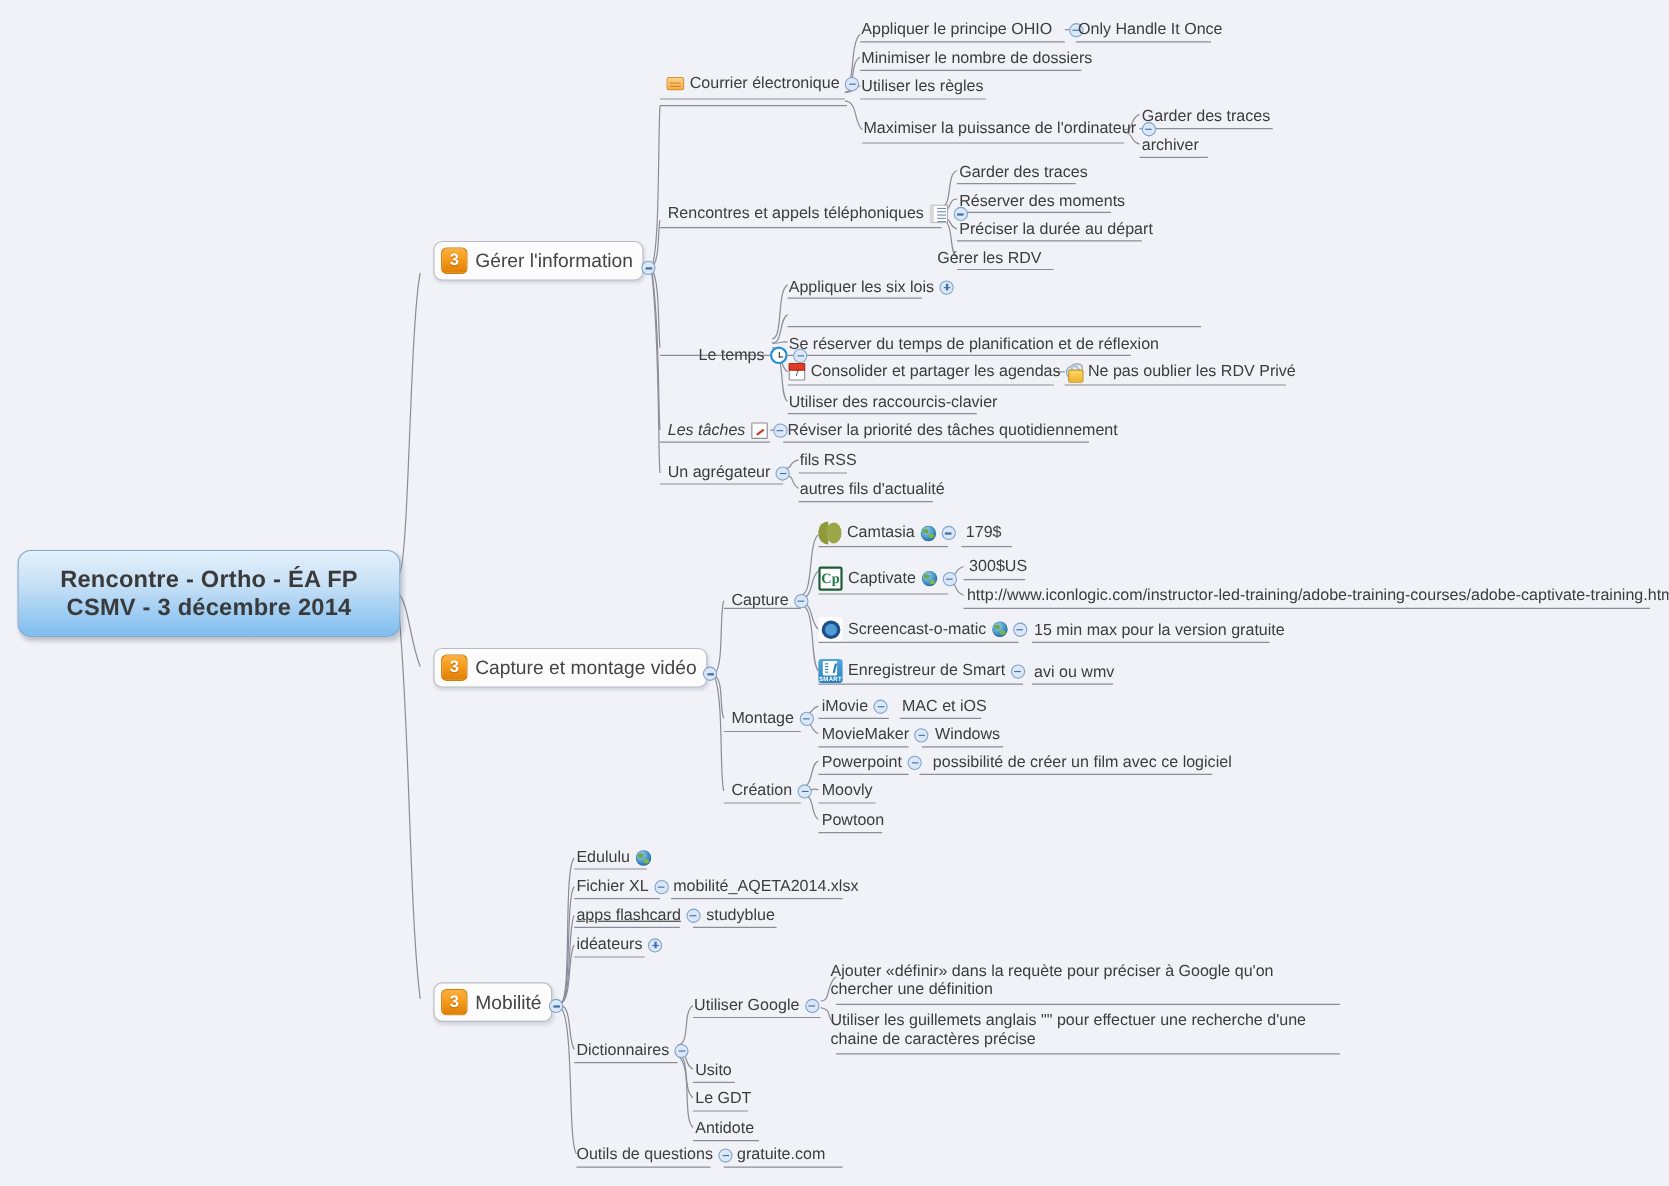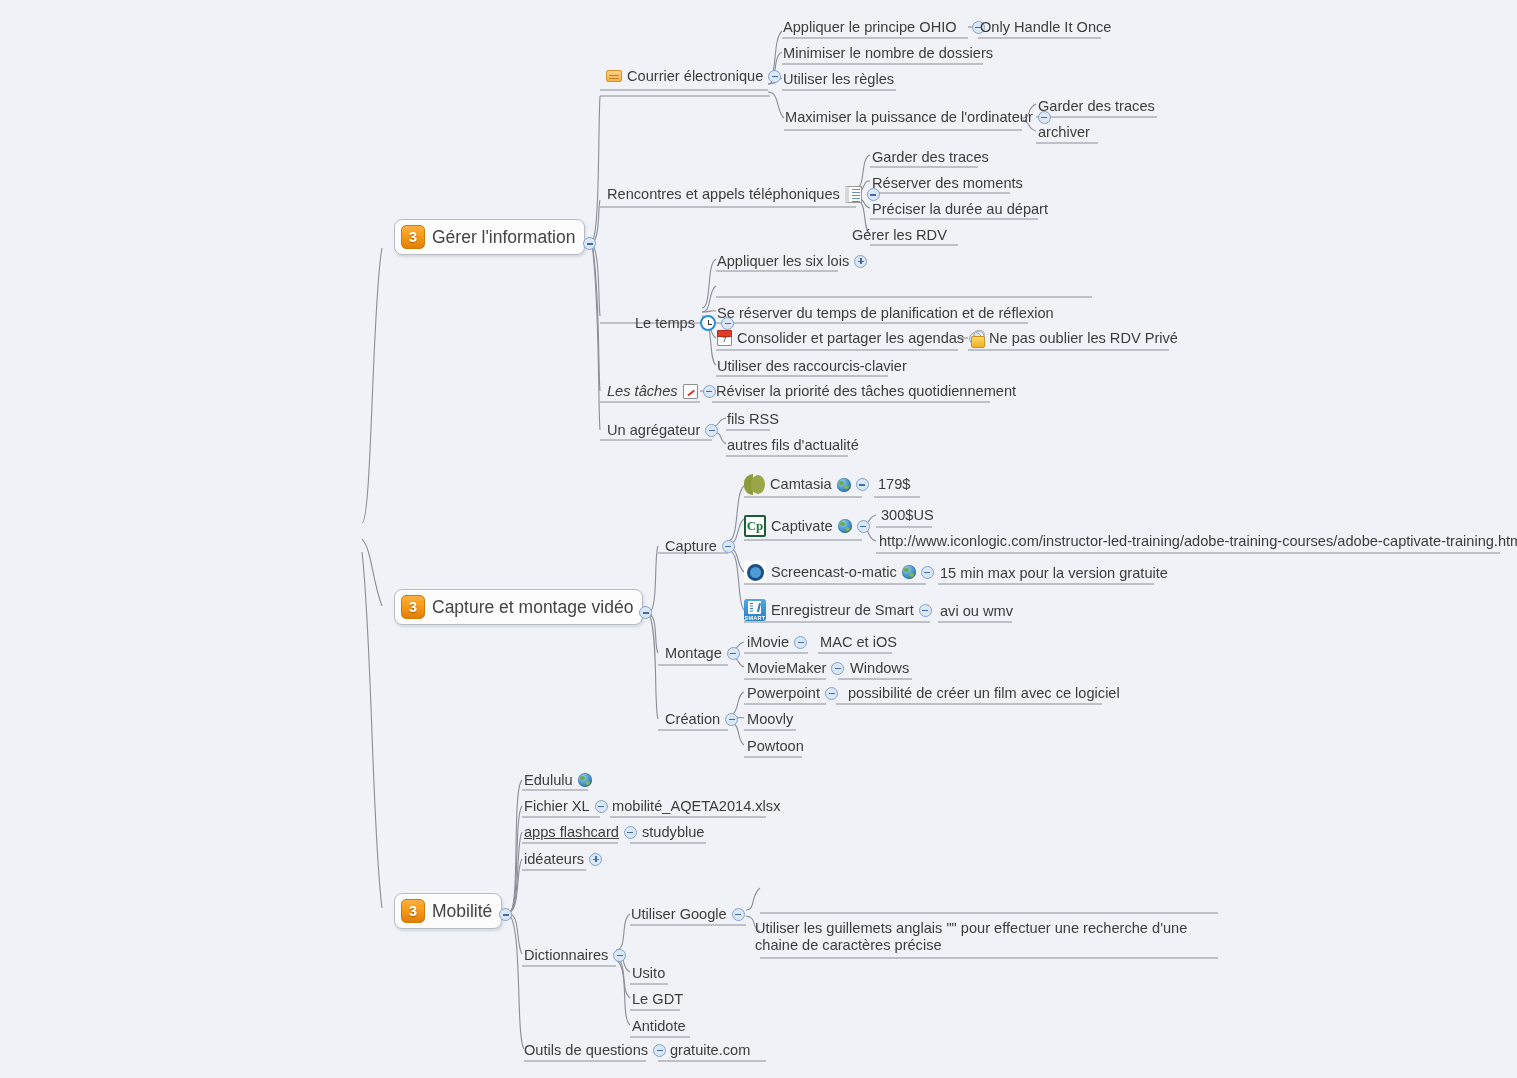--- a/index.html
+++ b/index.html
@@ -432,20 +432,24 @@
       <line x1="630" y1="984" x2="668" y2="984"></line>
       <line x1="630" y1="1010" x2="680" y2="1010"></line>
       <line x1="630" y1="1037" x2="690" y2="1037"></line>
       <line x1="522" y1="966" x2="616" y2="966"></line>
 
       <line x1="524" y1="1061" x2="646" y2="1061"></line>
       <line x1="658" y1="1061" x2="766" y2="1061"></line>
     </g>
   </svg>
 
+  <div class="node root" style="left:16px; top:500px;">
+    <span class="line">Rencontre - Ortho - ÉA FP</span>
+    <span class="line">CSMV - 3 décembre 2014</span>
+  </div>
 
   <div class="node main" style="left:394px; top:219px;">
     <span class="badge3">3</span>
     <span>Gérer l'information</span>
   </div>
   <span class="toggle" style="position:absolute; left:583px; top:237px;"></span>
 
   <div class="node main" style="left:394px; top:589px;">
     <span class="badge3">3</span>
     <span>Capture et montage vidéo</span>
@@ -669,20 +673,23 @@
   </div>
 
   <div class="node leaf" style="left:524px; top:947px;">
     <span>Dictionnaires</span>
     <span class="toggle"></span>
   </div>
   <div class="node leaf" style="left:631px; top:906px;">
     <span>Utiliser  Google</span>
     <span class="toggle"></span>
   </div>
+  <div class="node leaf wrap" style="left:755px; top:875px; width:462px;">
+    <span class="txt"> Ajouter «définir» dans la requète pour préciser à Google qu'on chercher une définition</span>
+  </div>
   <div class="node leaf wrap" style="left:755px; top:920px; width:462px;">
     <span class="txt">Utiliser les guillemets anglais "" pour effectuer une recherche d'une chaine de caractères précise</span>
   </div>
   <div class="node leaf" style="left:632px; top:965px;">
     <span>Usito</span>
   </div>
   <div class="node leaf" style="left:632px; top:991px;">
     <span>Le GDT</span>
   </div>
   <div class="node leaf" style="left:632px; top:1018px;">

